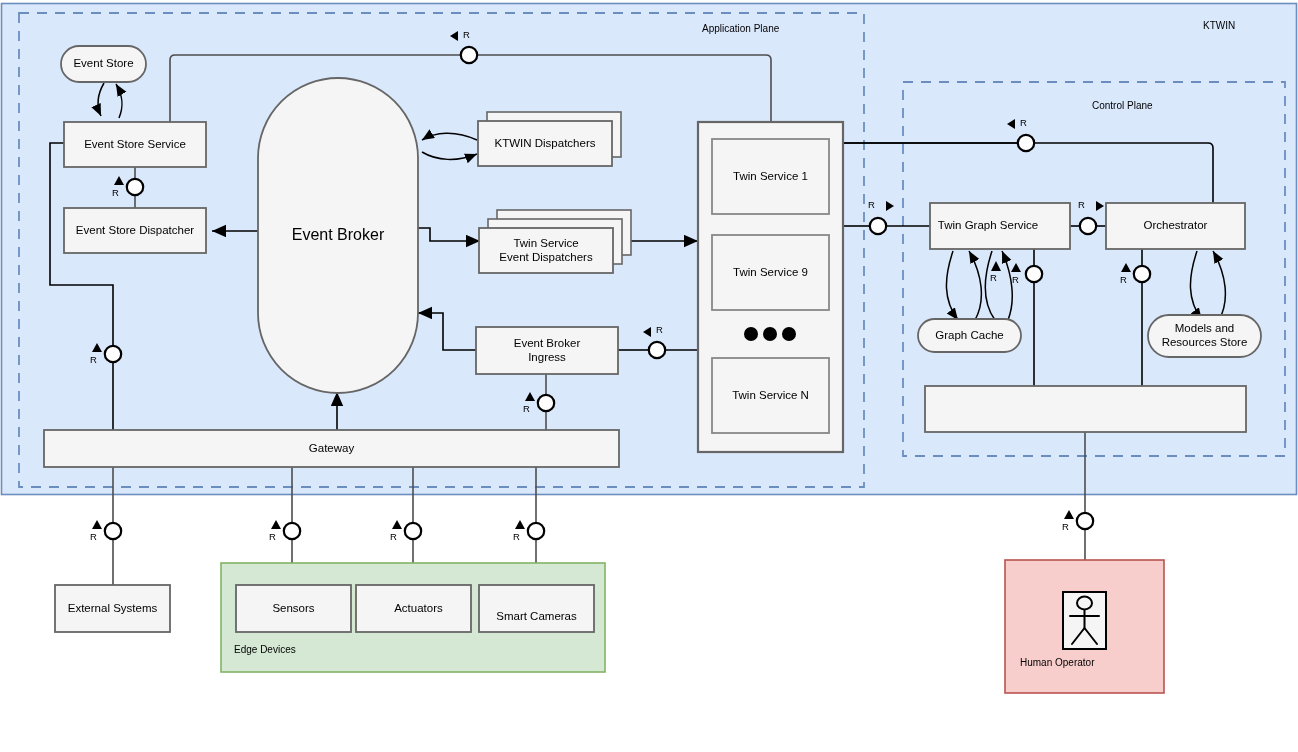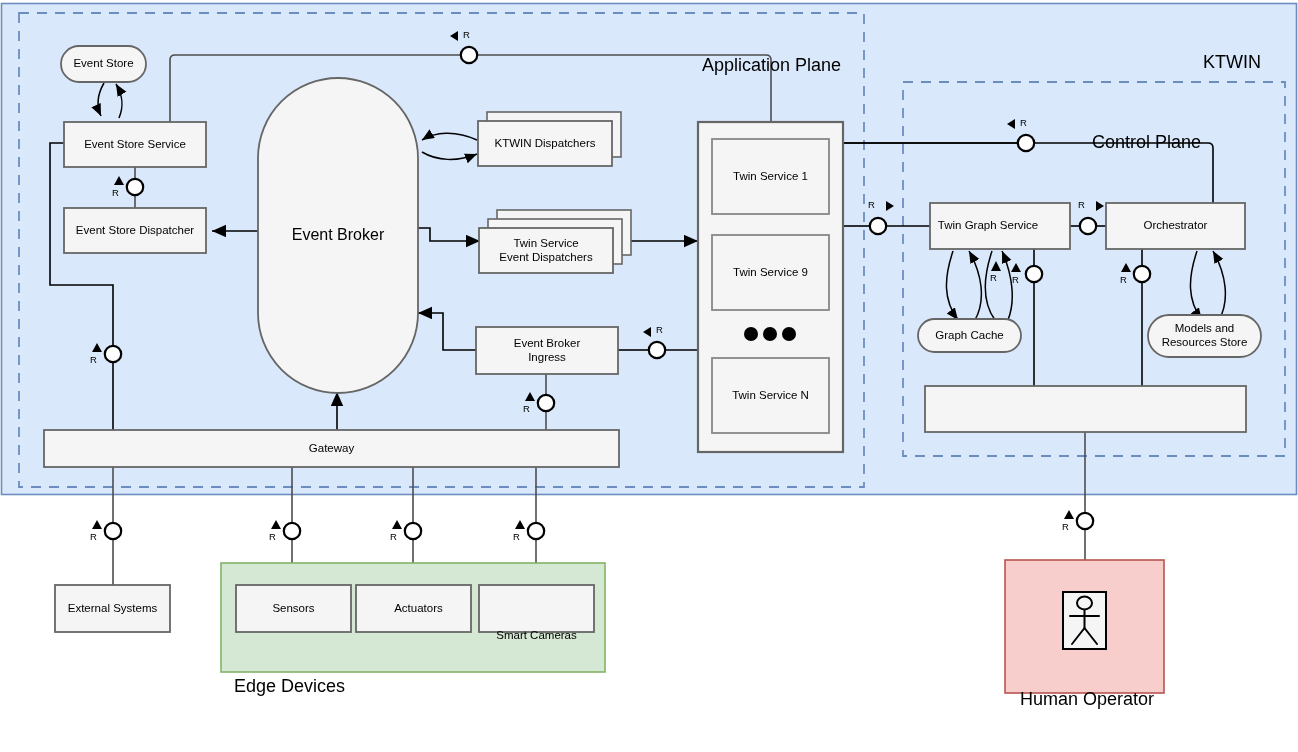--- a/index.html
+++ b/index.html
@@ -1,21 +1,21 @@
 <!DOCTYPE html>
 <html><head>
 <meta charset="utf-8">
 <style>
   html,body{margin:0;padding:0;background:#ffffff;}
   body{font-family:"Liberation Sans","DejaVu Sans",sans-serif;}
   #stage{position:relative;width:1298px;height:752px;overflow:hidden;background:#ffffff;}
   #svgroot{position:absolute;left:0;top:0;width:1298px;height:752px;}
   .lbl{position:absolute;display:flex;align-items:center;justify-content:center;
        text-align:left;color:#000;line-height:1.18;pointer-events:none;}
-  .plane-title{position:absolute;font-size:18px;color:#000;white-space:nowrap;margin-top:32px;}
+  .plane-title{position:absolute;font-size:10px;color:#000;white-space:nowrap;}
   .node-txt{font-size:11.5px;}
   .r-txt{position:absolute;font-size:9.5px;color:#000;font-family:"Liberation Sans",sans-serif;}
 </style>
 </head>
 <body>
 
 <div id="stage">
 
   <svg id="svgroot" viewBox="0 0 1298 752">
     <defs>
@@ -243,21 +243,21 @@
   <div class="lbl node-txt" style="left:1148px;top:315px;width:113px;height:42px;flex-direction:column;">
     <span>Models and</span>
     <span>Resources Store</span>
   </div>
 
   <div class="lbl node-txt" style="left:44px;top:430px;width:575px;height:37px;">Gateway</div>
 
   <div class="lbl node-txt" style="left:55px;top:585px;width:115px;height:47px;">External Systems</div>
   <div class="lbl node-txt" style="left:236px;top:585px;width:115px;height:47px;">Sensors</div>
   <div class="lbl node-txt" style="left:361px;top:585px;width:115px;height:47px;">Actuators</div>
-  <div class="lbl node-txt" style="left:479px;top:604px;width:115px;height:64px;">Smart Cameras</div>
+  <div class="lbl node-txt" style="left:479px;top:585px;width:115px;height:64px;">Smart Cameras</div>
 
   <div class="plane-title" style="left:234px;top:644px;">Edge Devices</div>
   <div class="plane-title" style="left:1020px;top:657px;">Human Operator</div>
 
   <div class="r-txt" style="left:463px;top:29px;">R</div>
   <div class="r-txt" style="left:112px;top:187px;">R</div>
   <div class="r-txt" style="left:90px;top:354px;">R</div>
   <div class="r-txt" style="left:523px;top:403px;">R</div>
   <div class="r-txt" style="left:656px;top:324px;">R</div>
   <div class="r-txt" style="left:868px;top:199px;">R</div>

